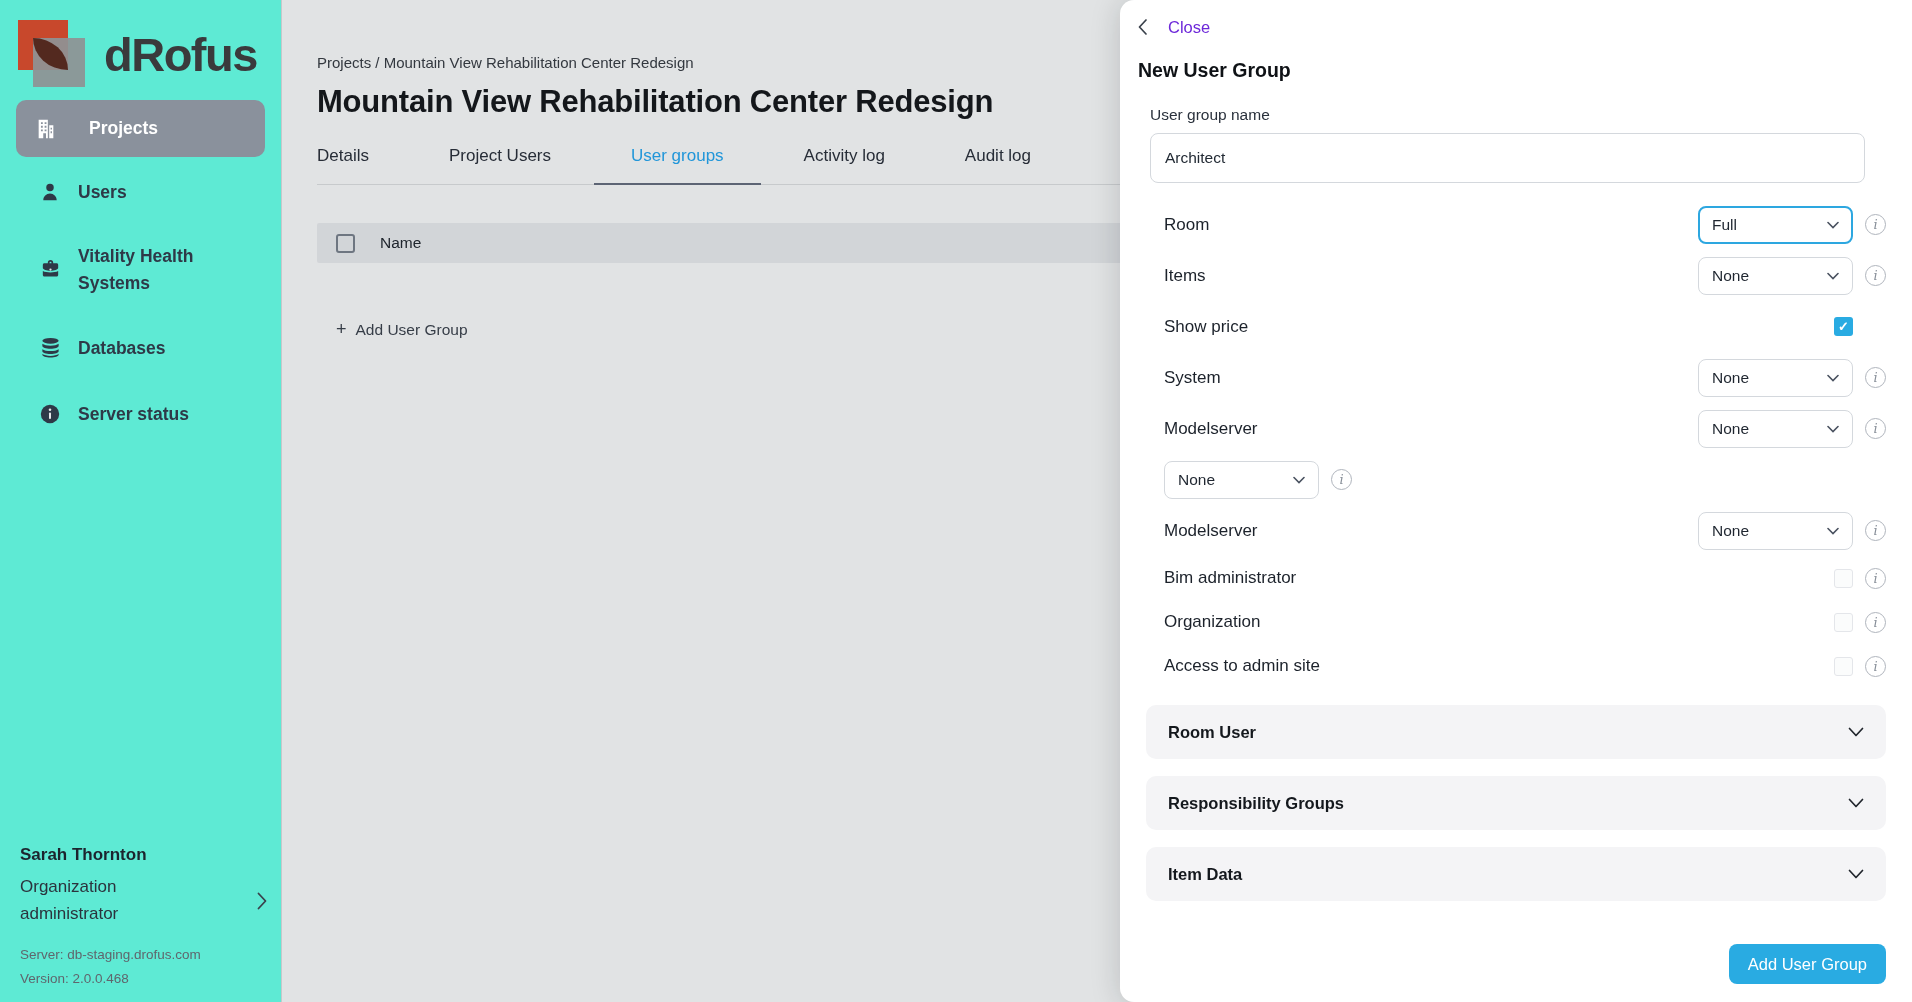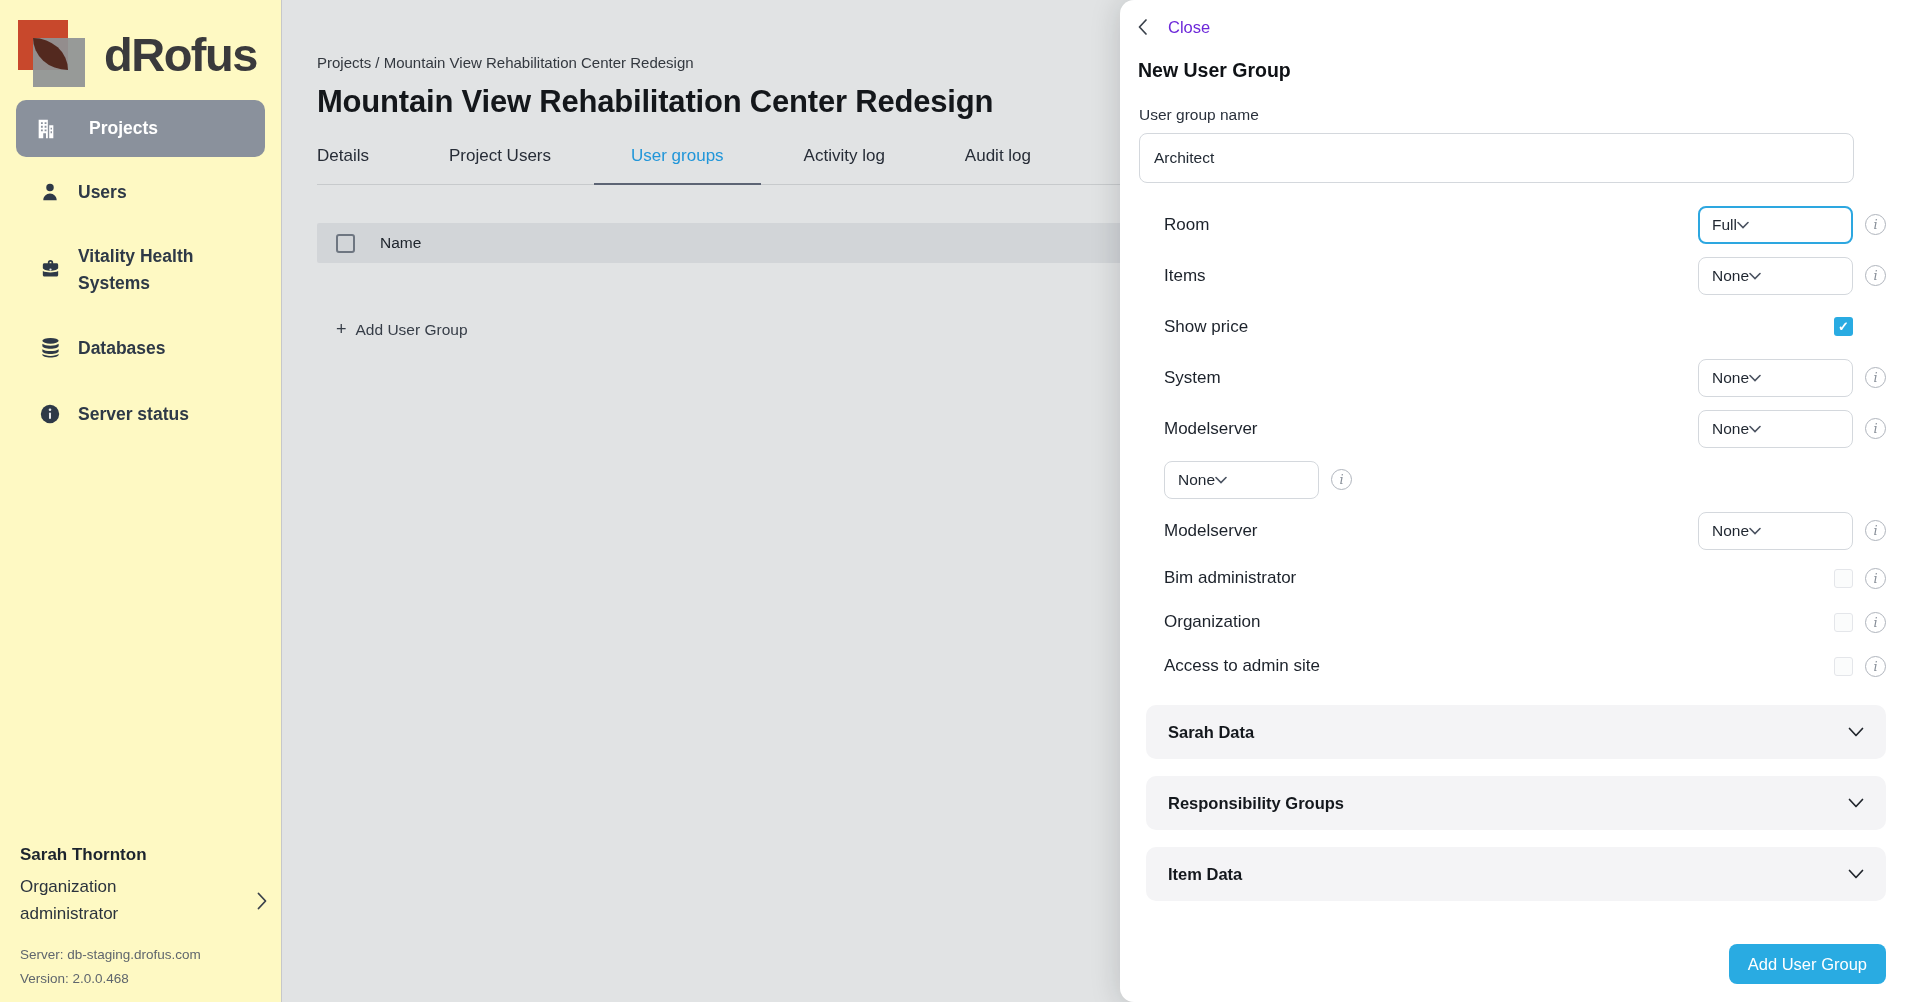--- a/index.html
+++ b/index.html
@@ -1,20 +1,20 @@
 <!DOCTYPE html>
 <html><head>
 <meta charset="utf-8">
 <style>
   * { margin:0; padding:0; box-sizing:border-box; }
   html,body { width:1912px; height:1002px; overflow:hidden; }
   body { font-family:"Liberation Sans", sans-serif; background:#e1e3e4; position:relative; }
 
   
-  .sidebar { position:absolute; top:0; left:0; bottom:0; width:282px; background:#fef9c3;
+  .sidebar { position:absolute; top:0; left:0; bottom:0; width:282px; background:#5eead4;
              border-right:1px solid #c6c8ca; padding:18px 16px; z-index:2; }
   .logo { display:flex; align-items:center; gap:12px; margin:0 0 10px 2px; }
   .logo-mark { width:86px; height:72px; position:relative; flex:0 0 auto; }
   .sq-red  { position:absolute; left:0;  top:2px;  width:50px; height:50px; background:#c8482c; }
   .sq-gray { position:absolute; left:15px; top:20px; width:52px; height:49px; background:#8f9295; opacity:.93; }
   .leaf    { position:absolute; left:15px; top:20px; width:35px; height:32px; background:#53291f;
              border-radius:0 100% 0 100%; }
   .logo-word { font-size:47px; font-weight:700; color:#3a3a3c; letter-spacing:-1.5px; margin-left:-12px; }
 
   .nav-active { background:#8a919c; border-radius:10px; height:57px; display:flex; align-items:center;
@@ -48,33 +48,33 @@
              font-size:15.5px; color:#363d47; cursor:pointer; }
   .plus { font-size:18px; color:#363d47; }
 
   
   .panel { position:absolute; top:0; right:0; bottom:0; width:792px; background:#fff;
            border-radius:14px 0 0 14px; box-shadow:0 2px 30px rgba(15,20,30,.18);
            padding:16px 26px 18px 18px; display:flex; flex-direction:column; z-index:3; }
   .close-row { display:flex; align-items:center; gap:21px; height:22px; margin-bottom:21px;
                font-size:16.5px; color:#6d28d9; cursor:pointer; width:110px; }
   .panel-title { font-size:19.5px; font-weight:700; color:#0f1216; }
-  .field-block { margin:24px 0 0 1px; }
+  .field-block { margin:24px 0 0 12px; }
   .field-label { font-size:15.5px; color:#2a313c; }
   .text-input { margin-top:9px; width:715px; height:50px; border:1px solid #d4d8dd; border-radius:8px;
                 padding:0 14px; font-size:15.5px; color:#222a34; font-family:"Liberation Sans",sans-serif;
                 background:#fff; outline:none; }
   .perm-list { margin:16px 0 0 26px; }
   .perm-row { display:flex; align-items:center; }
   .row-select { height:51px; } .row-check { height:44px; }
   .perm-label { flex:1; font-size:17px; color:#1c222b; }
   .ctrl { display:flex; align-items:center; }
   .slot { width:155px; display:flex; justify-content:flex-end; }
   .select { width:155px; height:38px; border:1px solid #d4d8dd; border-radius:8px; background:#fff;
-            display:flex; align-items:center; padding:0 13px;
+            display:flex; align-items:center; justify-content:space-between; padding:0 13px;
             font-size:15.5px; color:#1f2630; cursor:pointer; }
   .select.focused { border:2px solid #2da7e0; padding:0 12px; }
   .info-slot { width:21px; margin-left:12px; display:flex; justify-content:center; }
   .info-i { width:21px; height:21px; border:1.5px solid #b0b5bd; border-radius:50%; color:#878e98;
             font:italic 13px "DejaVu Serif", serif; display:flex; align-items:center; justify-content:center;
             cursor:pointer; }
   .checkbox { width:19px; height:19px; border-radius:3px; cursor:pointer; }
   .checkbox.off { border:1.5px solid #e4e6ea; background:#fbfcfc; }
   .checkbox.on { background:#29abe2; color:#fff; font-size:13px; font-weight:700;
                  display:flex; align-items:center; justify-content:center; }
@@ -355,21 +355,21 @@
           </div>
         <span class="info-slot">
             <span class="info-i">i</span>
           </span>
       </div>
     </div>
   </div>
 
   <div class="sections">
     <div class="section">
-      <span>Sarah Data</span>
+      <span>Room User</span>
       <span>
         <svg width="16" height="10" viewBox="0 0 16 10" fill="none">
             <path d="M1.5 1.5 8 8.5l6.5-7" stroke="#20252c" stroke-width="1.7" stroke-linecap="round" stroke-linejoin="round"></path>
           </svg>
       </span>
     </div>
     <div class="section">
       <span>Responsibility Groups</span>
       <span>
         <svg width="16" height="10" viewBox="0 0 16 10" fill="none">

